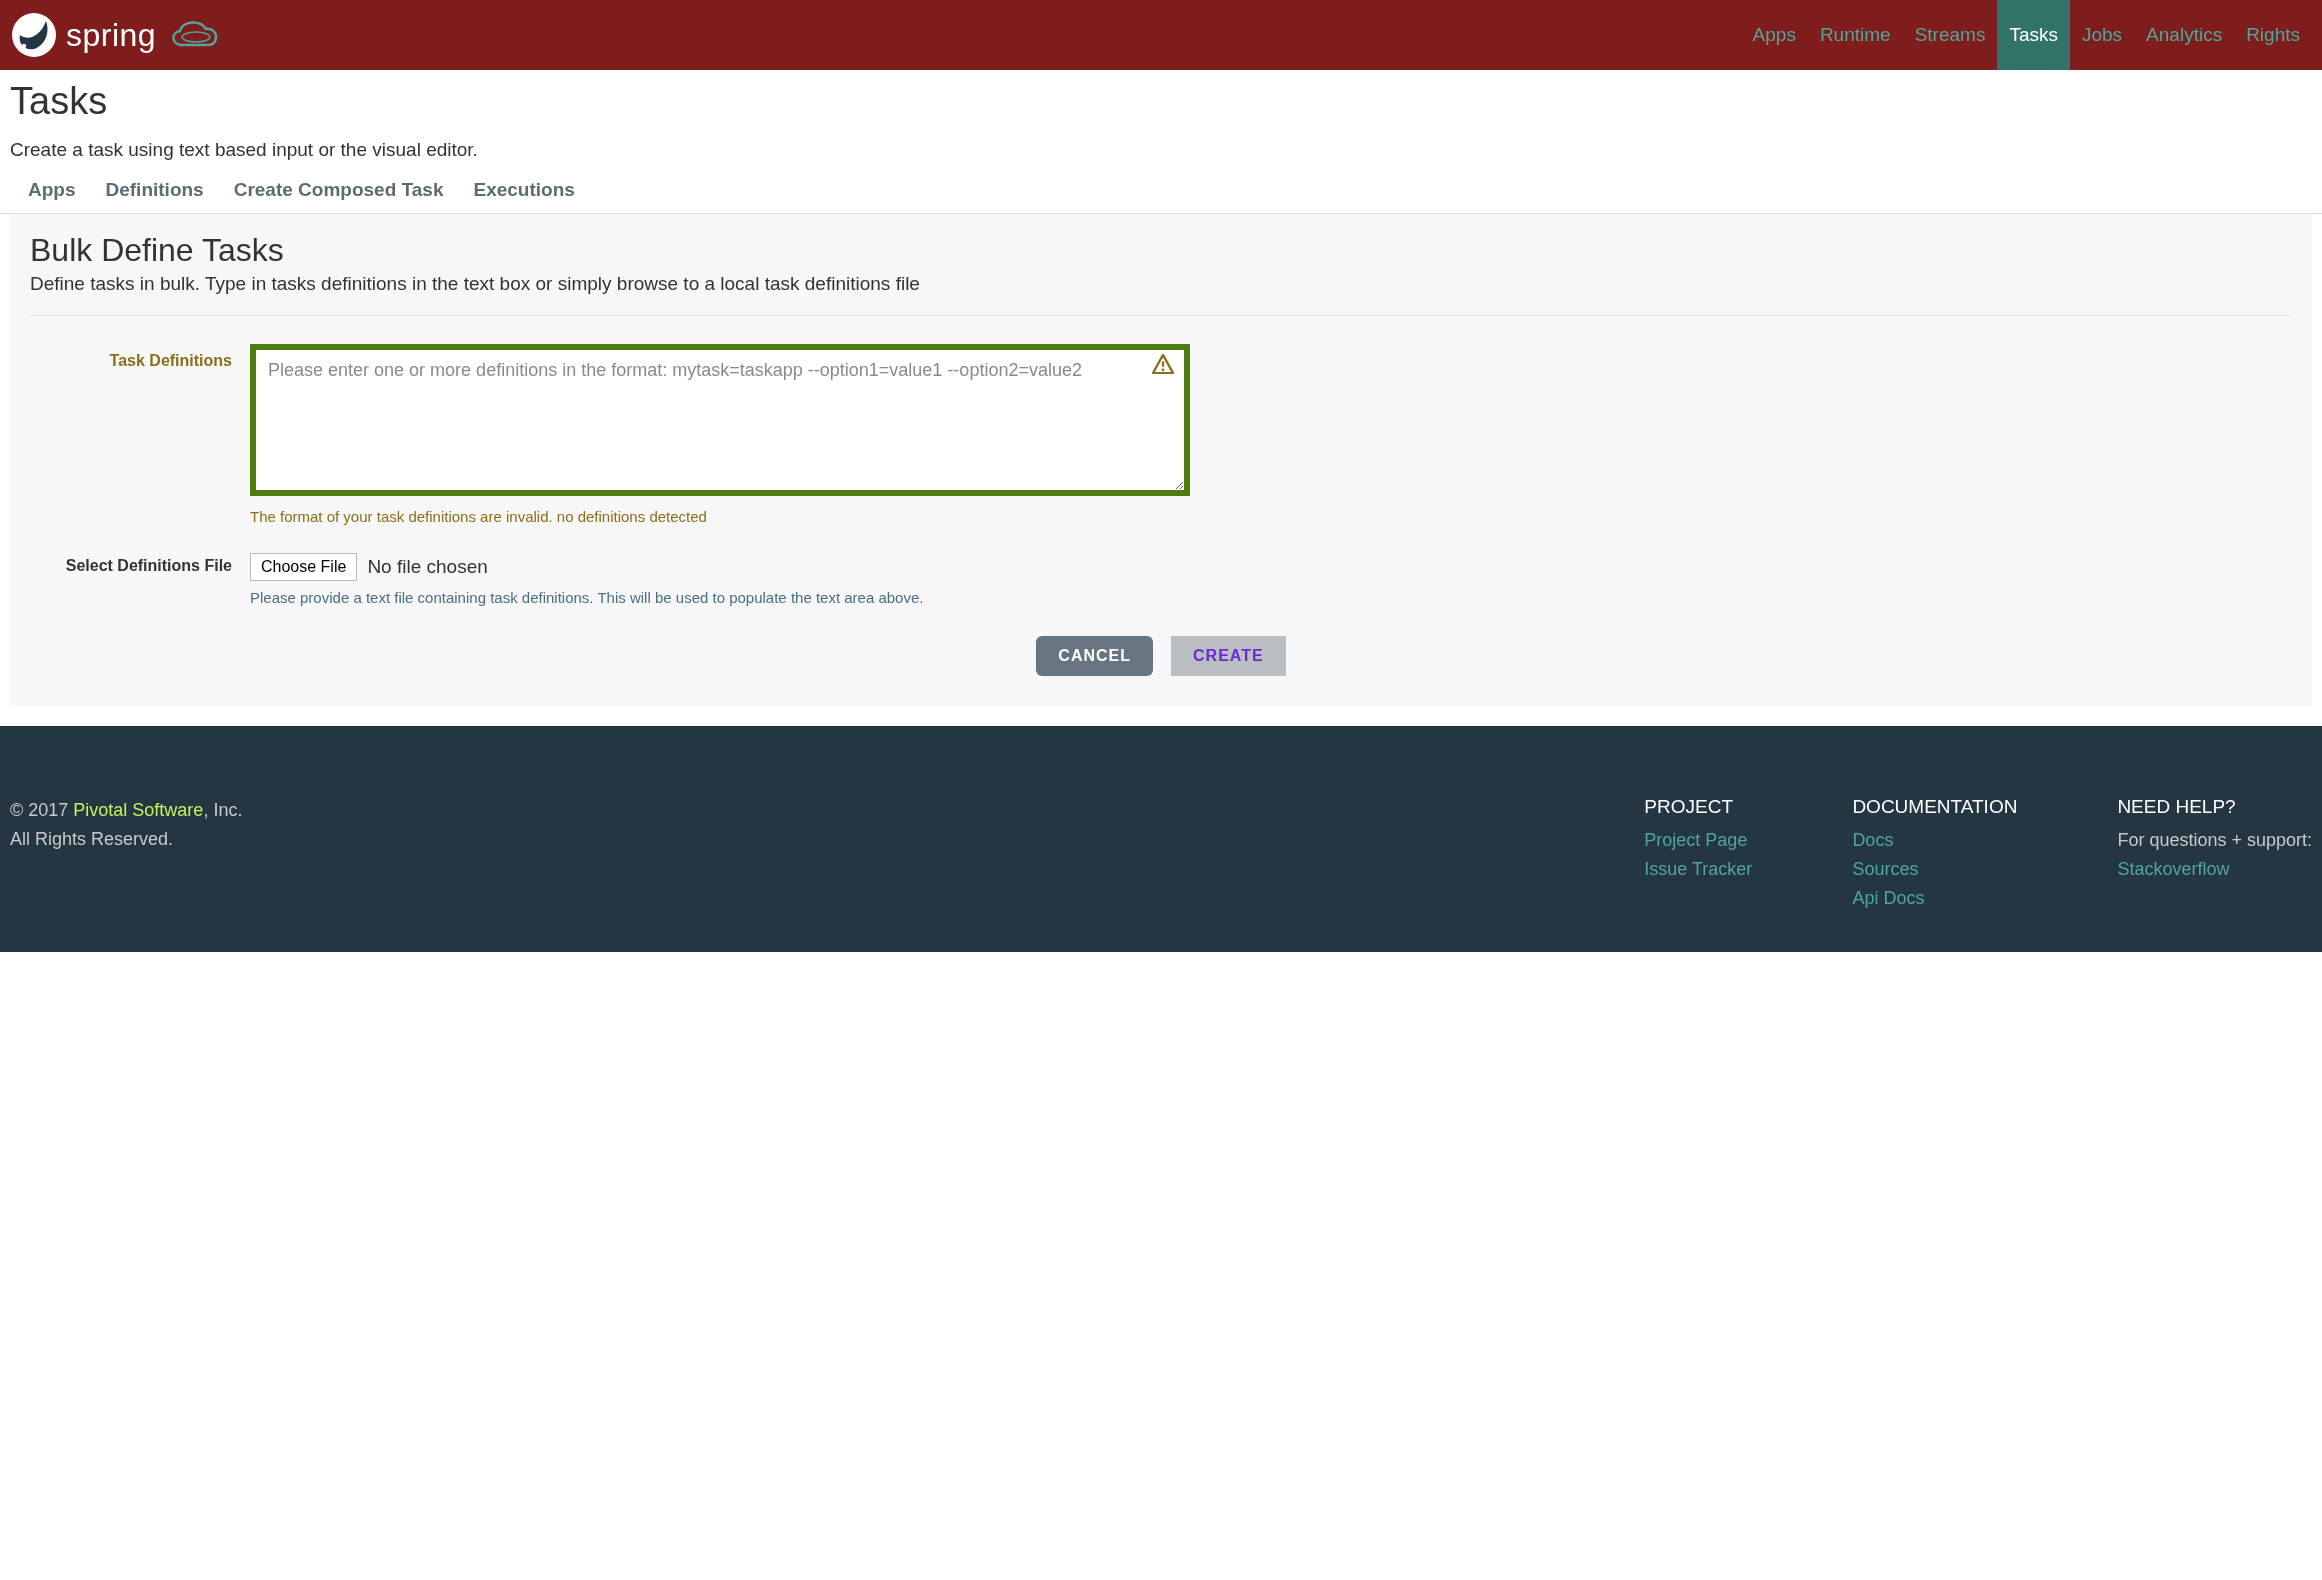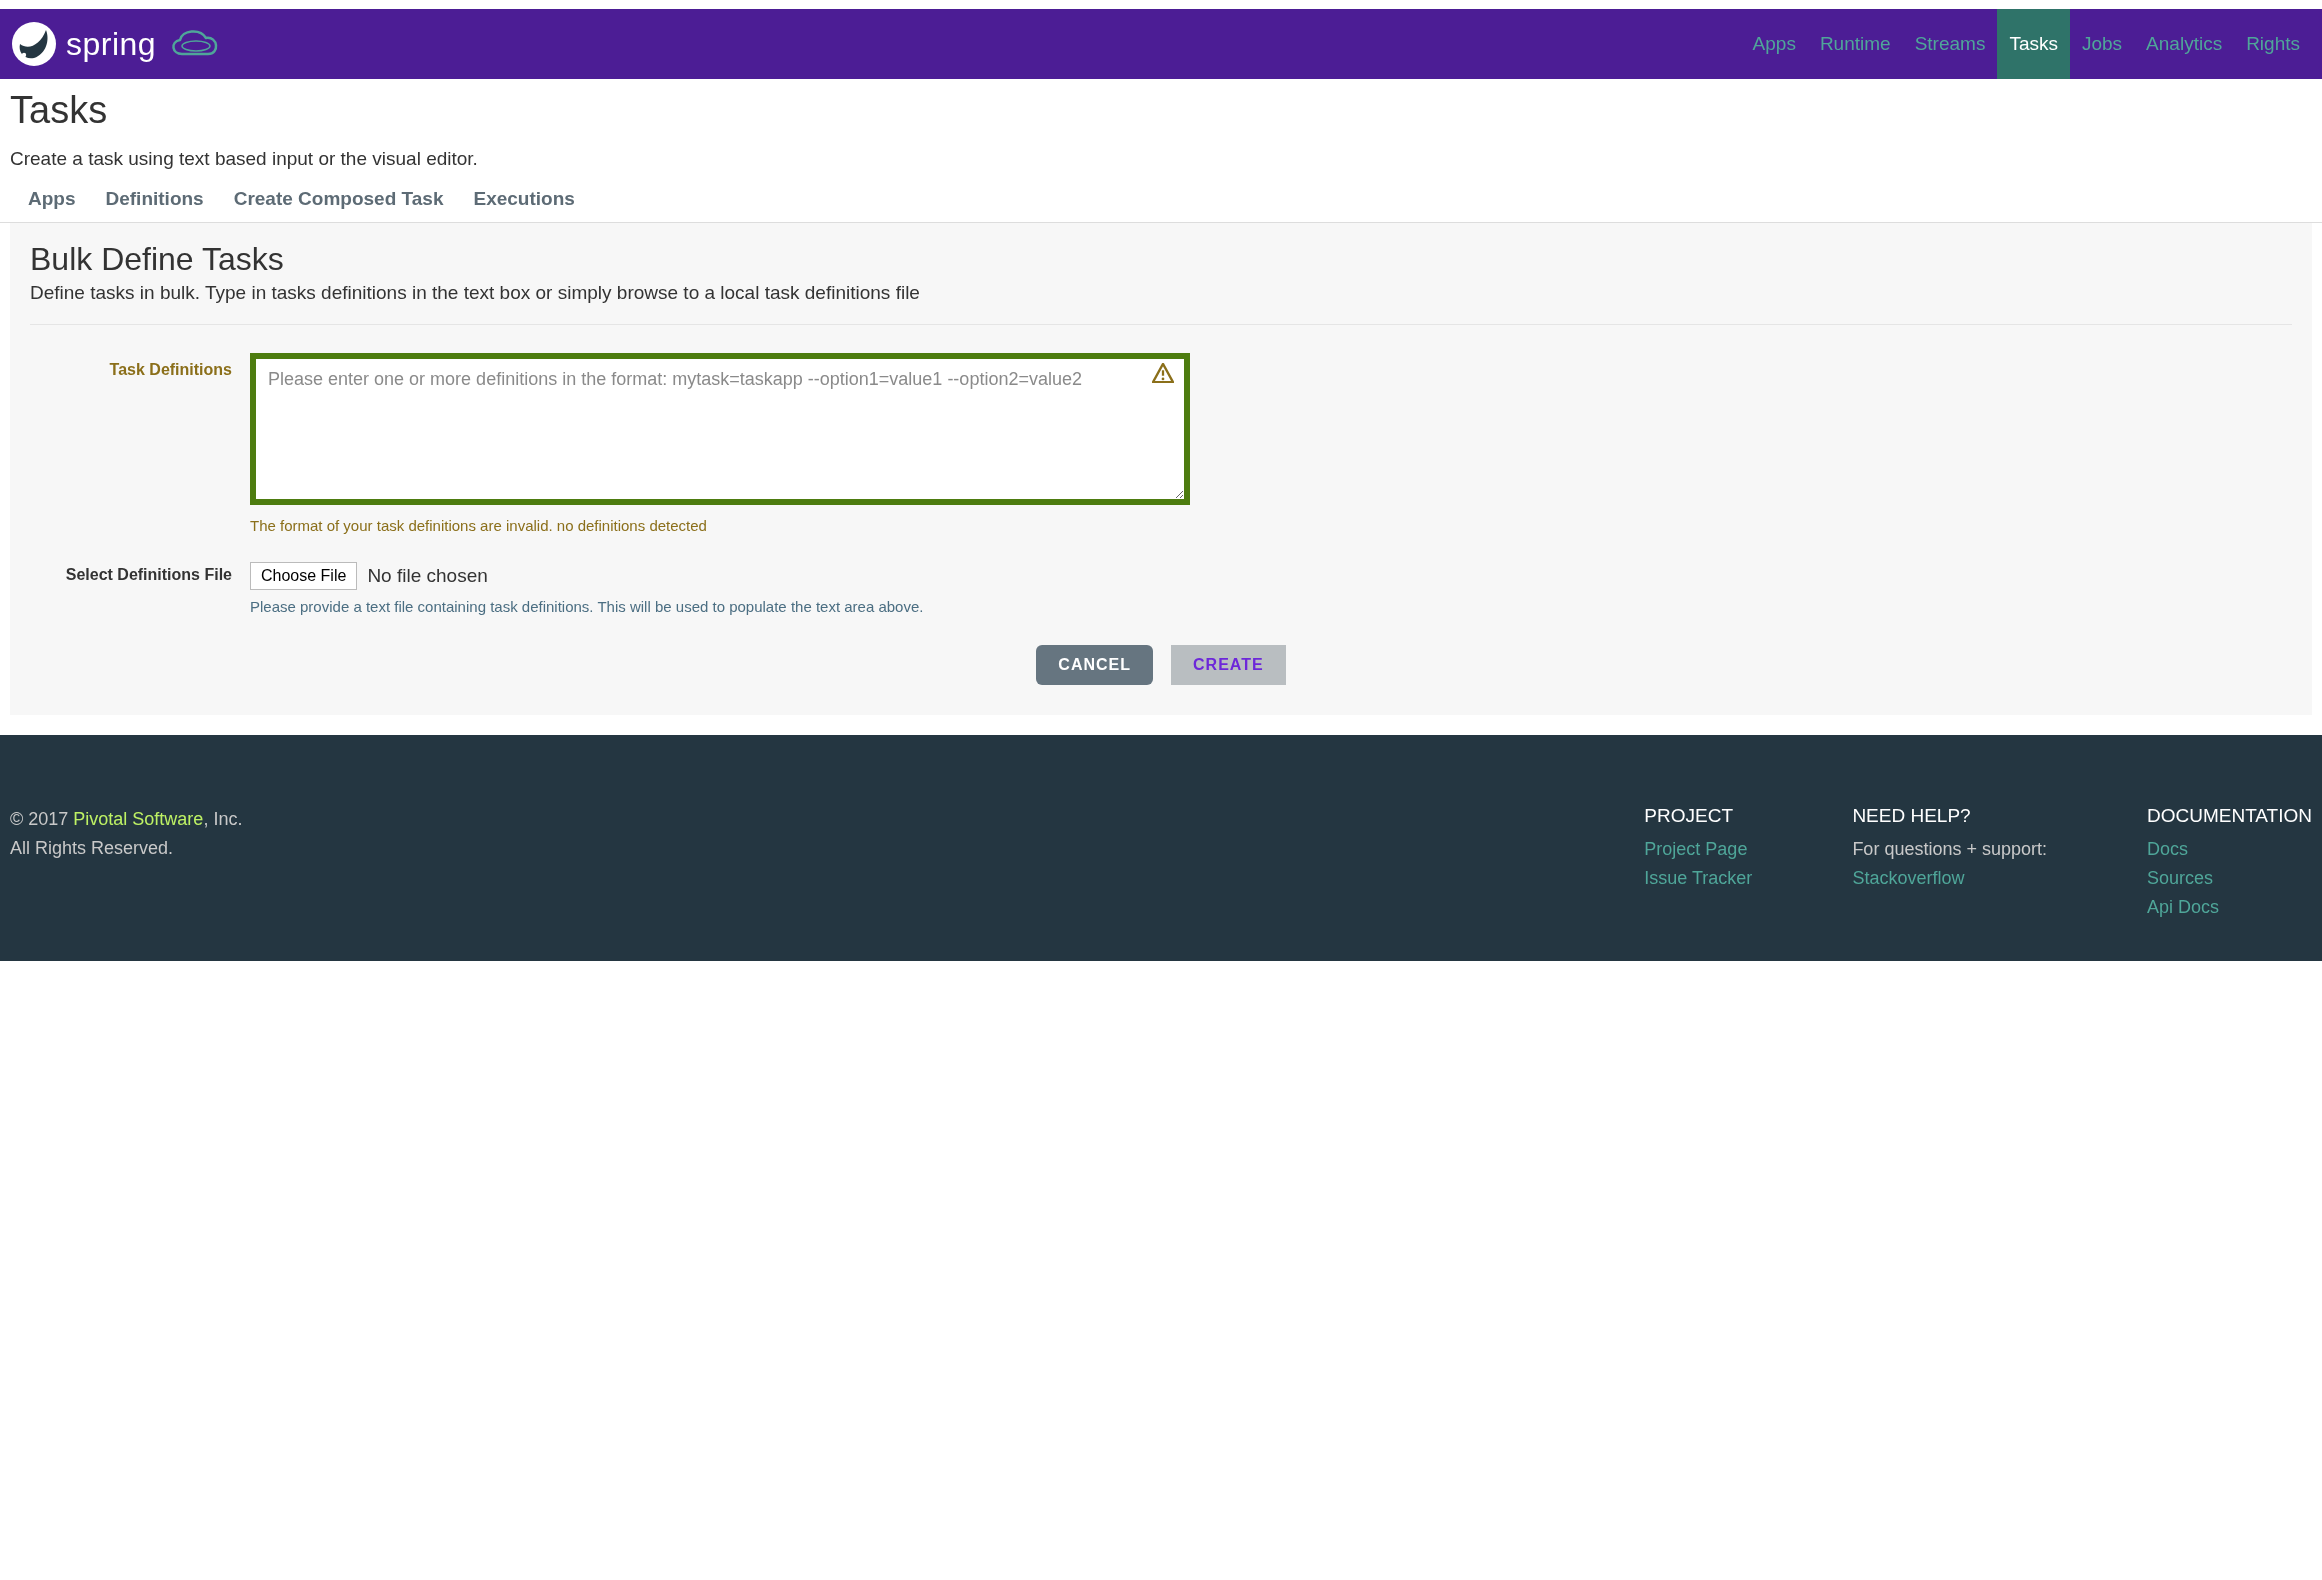--- a/index.html
+++ b/index.html
@@ -1,19 +1,19 @@
 <!DOCTYPE html>
 <html><head>
 <meta charset="utf-8">
 <style>
 * { margin: 0; padding: 0; box-sizing: border-box; }
 body { font-family: -apple-system, BlinkMacSystemFont, "Segoe UI", Helvetica, Arial, sans-serif; background: #fff; color: #333; }
 
 
-.header { background: #4c1d95; height: 70px; display: flex; align-items: center; padding: 4px 10px; margin-top: 9px; }
+.header { background: #7f1d1d; height: 70px; display: flex; align-items: center; padding: 4px 10px; }
 .logo { display: flex; align-items: center; gap: 8px; }
 .logo-spring { display: flex; align-items: center; gap: 8px; }
 .logo-leaf { width: 48px; height: 48px; }
 .logo-text { color: #fff; font-size: 32px; font-weight: 400; letter-spacing: 0.5px; }
 .logo-badge { width: 60px; height: 40px; }
 .nav { margin-left: auto; display: flex; height: 70px; }
 .nav-item { color: #5fa04e; font-size: 19px; padding: 0 12px; display: flex; align-items: center; text-decoration: none; cursor: pointer; }
 .nav-item.active { background: #2f7369; color: #fff; }
 .nav-item:not(.active) { color: #4fa699; }
 
@@ -161,24 +161,24 @@
     </div>
     <div>All Rights Reserved.</div>
   </div>
   <div class="footer-cols">
     <div class="footer-col">
       <h3>PROJECT</h3>
       <a>Project Page</a>
       <a>Issue Tracker</a>
     </div>
     <div class="footer-col">
-      <h3>NEED HELP?</h3>
-      <div class="plain">For questions + support:</div>
-      <a>Stackoverflow</a>
-    </div>
-    <div class="footer-col">
       <h3>DOCUMENTATION</h3>
       <a>Docs</a>
       <a>Sources</a>
       <a>Api Docs</a>
     </div>
+    <div class="footer-col">
+      <h3>NEED HELP?</h3>
+      <div class="plain">For questions + support:</div>
+      <a>Stackoverflow</a>
+    </div>
   </div>
 </div>
 
 </body></html>

